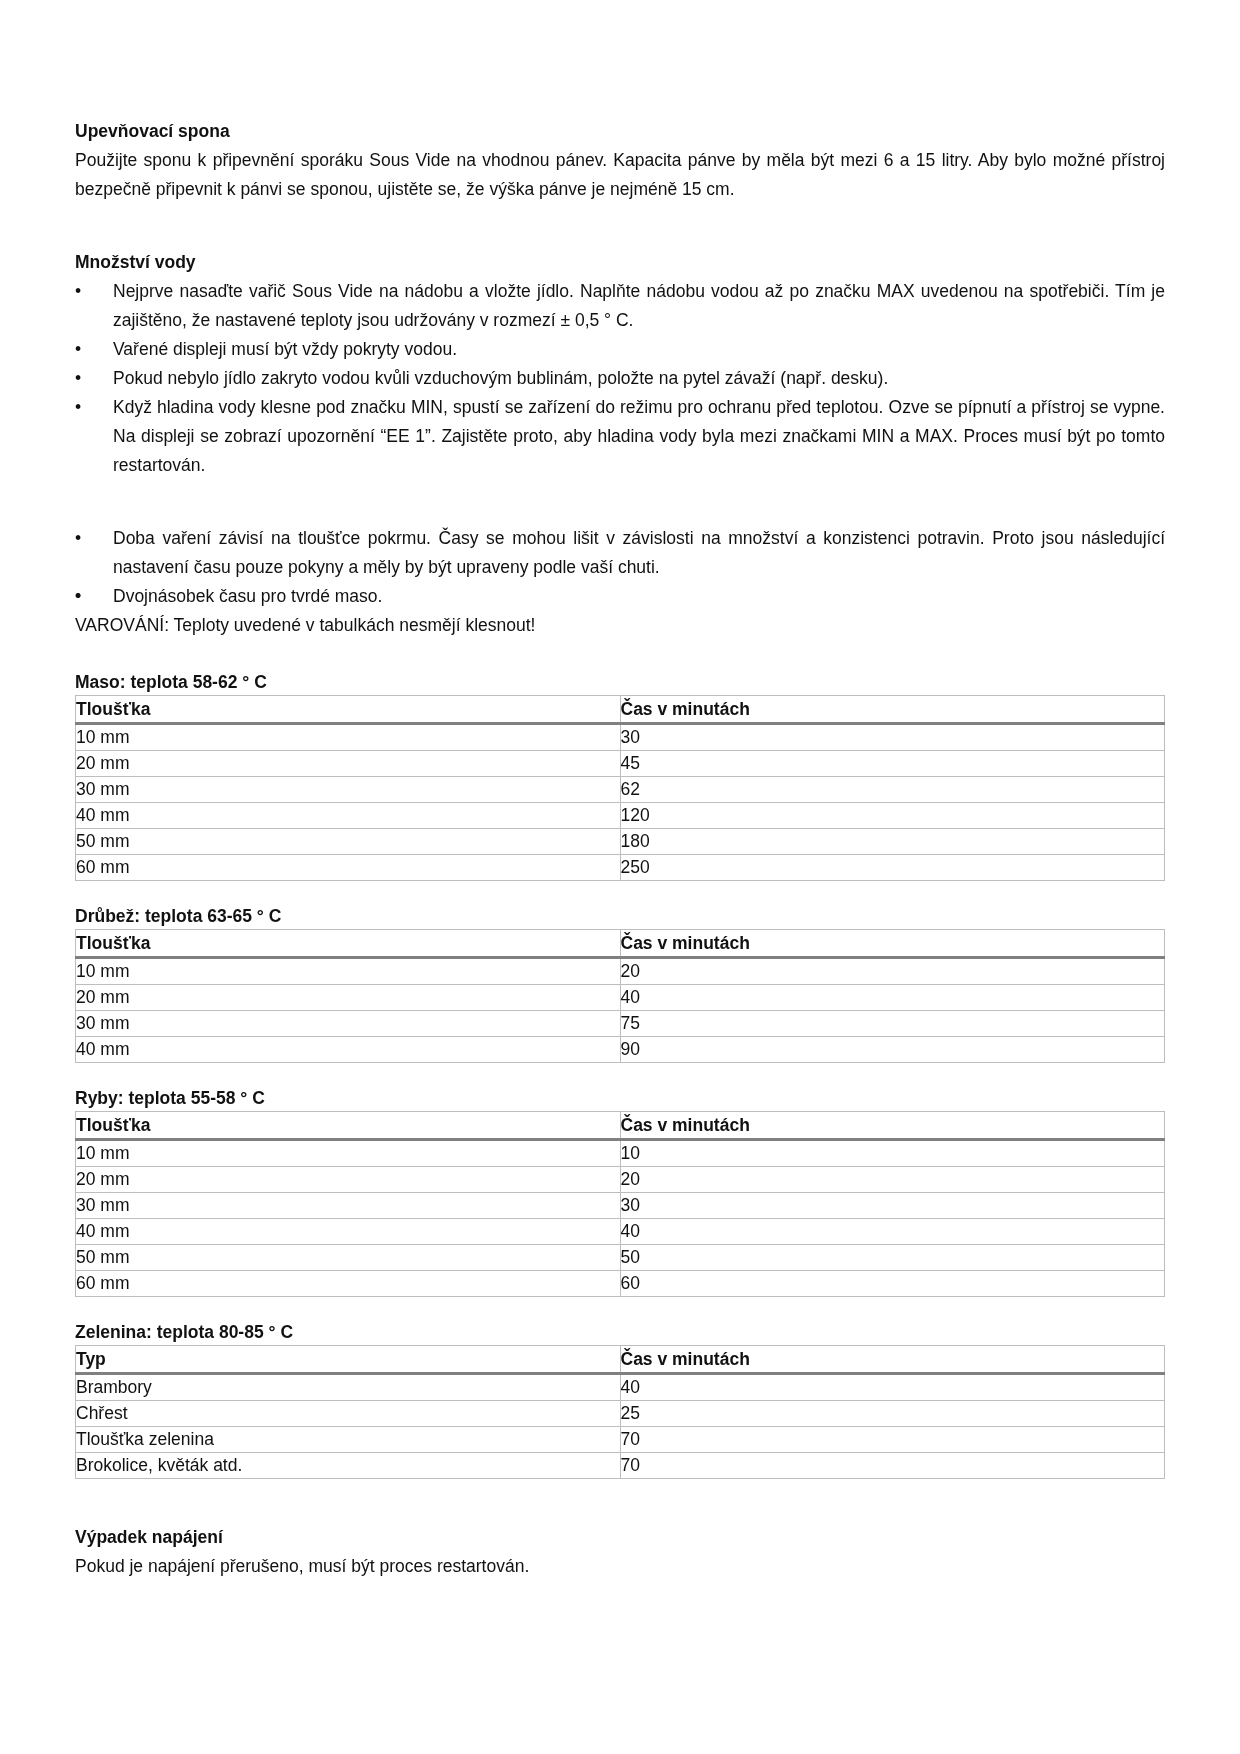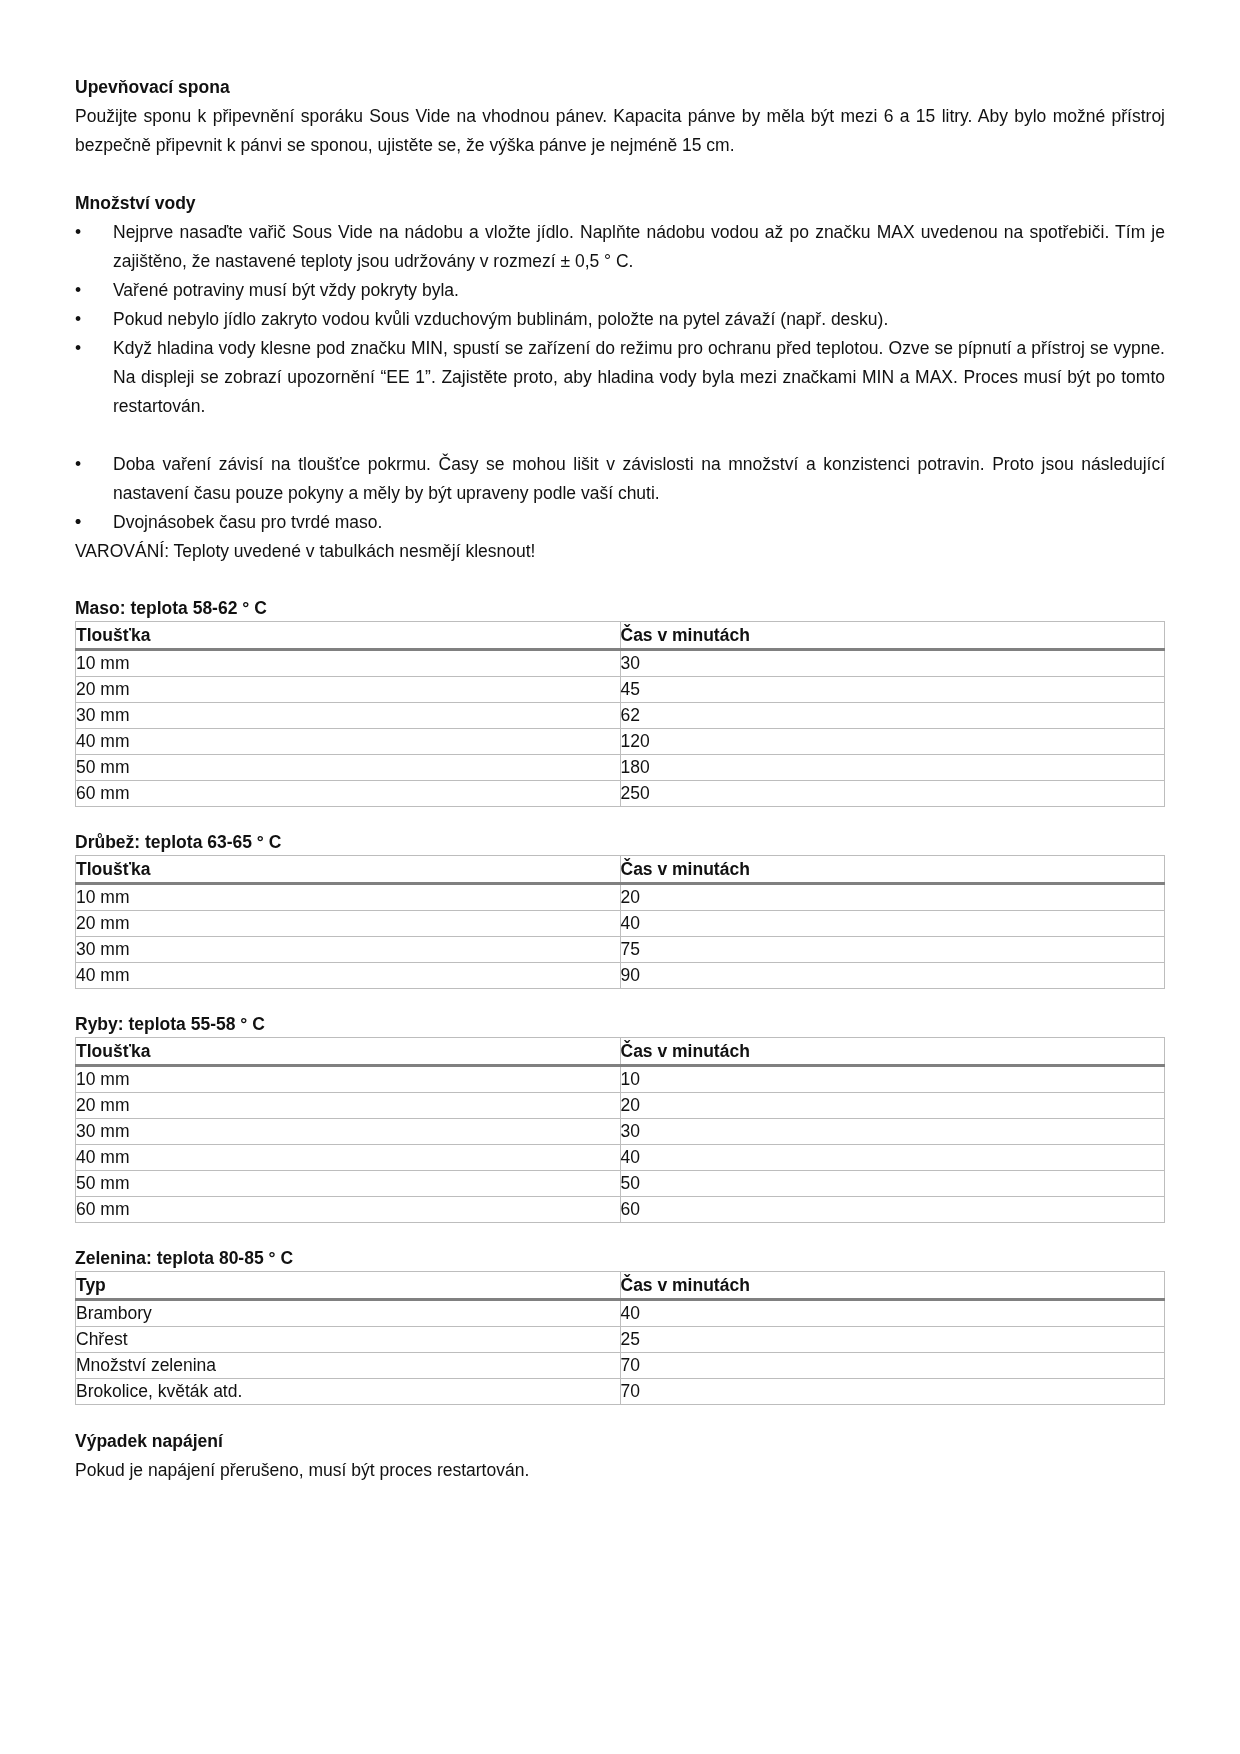--- a/index.html
+++ b/index.html
@@ -27,20 +27,21 @@
       font-weight: bold;
       margin: 0;
       line-height: 29px;
     }
     .para {
       margin: 0;
       text-align: justify;
     }
     .section {
       margin-bottom: 29px;
+      margin-top: 44px;
     }
     ul.bullets {
       list-style: none;
       margin: 0;
       padding: 0;
     }
     ul.bullets li {
       position: relative;
       padding-left: 38px;
       text-align: justify;
@@ -88,21 +89,21 @@
 
   <div class="section">
     <p class="heading">Množství vody</p>
     <ul class="bullets">
       <li>
         <span class="bullet">•</span>
         <span>Nejprve nasaďte vařič Sous Vide na nádobu a vložte jídlo. Naplňte nádobu vodou až po značku MAX uvedenou na spotřebiči. Tím je zajištěno, že nastavené teploty jsou udržovány v rozmezí ± 0,5 ° C.</span>
       </li>
       <li>
         <span class="bullet">•</span>
-        <span>Vařené potraviny musí být vždy pokryty byla.</span>
+        <span>Vařené displeji musí být vždy pokryty vodou.</span>
       </li>
       <li>
         <span class="bullet">•</span>
         <span>Pokud nebylo jídlo zakryto vodou kvůli vzduchovým bublinám, položte na pytel závaží (např. desku).</span>
       </li>
       <li>
         <span class="bullet">•</span>
         <span>Když hladina vody klesne pod značku MIN, spustí se zařízení do režimu pro ochranu před teplotou. Ozve se pípnutí a přístroj se vypne. Na displeji se zobrazí upozornění “EE 1”. Zajistěte proto, aby hladina vody byla mezi značkami MIN a MAX. Proces musí být po tomto restartován.</span>
       </li>
     </ul>
@@ -236,21 +237,21 @@
     <tbody>
       <tr>
           <td>Brambory</td>
           <td>40</td>
         </tr>
       <tr>
           <td>Chřest</td>
           <td>25</td>
         </tr>
       <tr>
-          <td>Množství zelenina</td>
+          <td>Tloušťka zelenina</td>
           <td>70</td>
         </tr>
       <tr>
           <td>Brokolice, květák atd.</td>
           <td>70</td>
         </tr>
     </tbody>
   </table>
 
   <div class="section">

